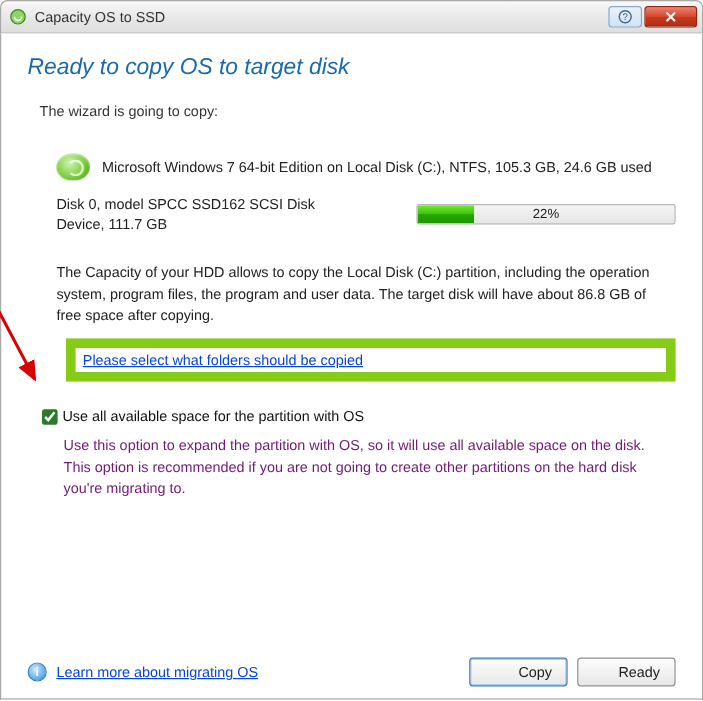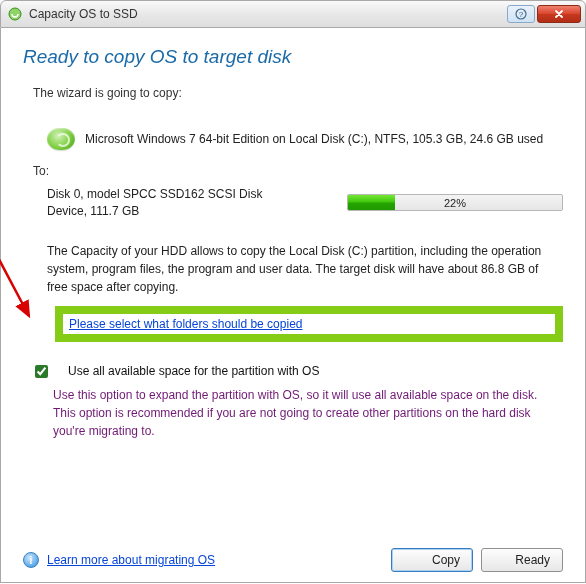--- a/index.html
+++ b/index.html
@@ -129,21 +129,21 @@
   padding: 3px 6px;
   margin: 10px 0 0 32px;
 }
 .link-box a {
   color: #0645d8;
   text-decoration: underline;
   font-size: 12px;
 }
 .checkbox-row {
   display: flex; align-items: flex-start;
-  gap: 20px;
+  gap: 4px;
   margin: 22px 0 4px 12px;
   position: relative;
 }
 .checkbox-row input[type=checkbox] {
   margin-top: 1px;
   accent-color: #2a7a2a;
 }
 .checkbox-label { color: #111; }
 .checkbox-hint {
   color: #701a75;
@@ -233,21 +233,20 @@
 
   <h1 class="heading">Ready to copy OS to target disk</h1>
 
   <div class="section-label">The wizard is going to copy:</div>
 
   <div class="source-row">
     <div class="disk-icon"></div>
     <div class="source-text">Microsoft Windows 7 64-bit Edition on Local Disk (C:), NTFS, 105.3 GB, 24.6 GB used</div>
   </div>
 
-  <div class="to-label">To:</div>
 
   <div class="target-row">
     <div class="target-info">Disk 0, model SPCC  SSD162 SCSI Disk Device, 111.7 GB</div>
     <div class="progress-outer">
       <div class="progress-inner" style="width:22%"></div>
       <div class="progress-label">22%</div>
     </div>
   </div>
 
   <div class="capacity-text">The Capacity of your HDD allows to copy the Local Disk (C:) partition, including the operation system, program files, the program and user data. The target disk will have about 86.8 GB of free space after copying.</div>

